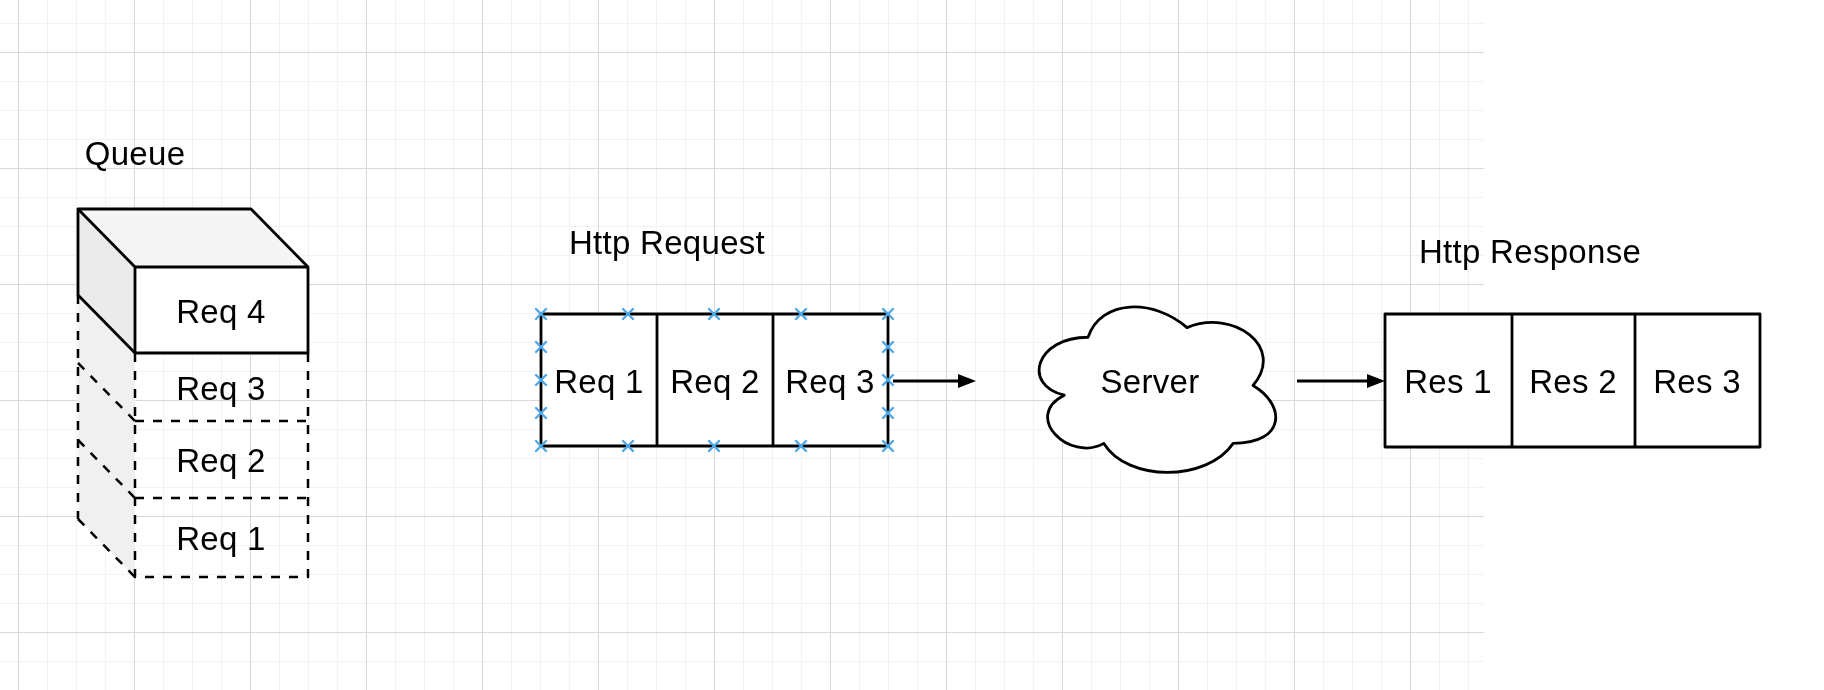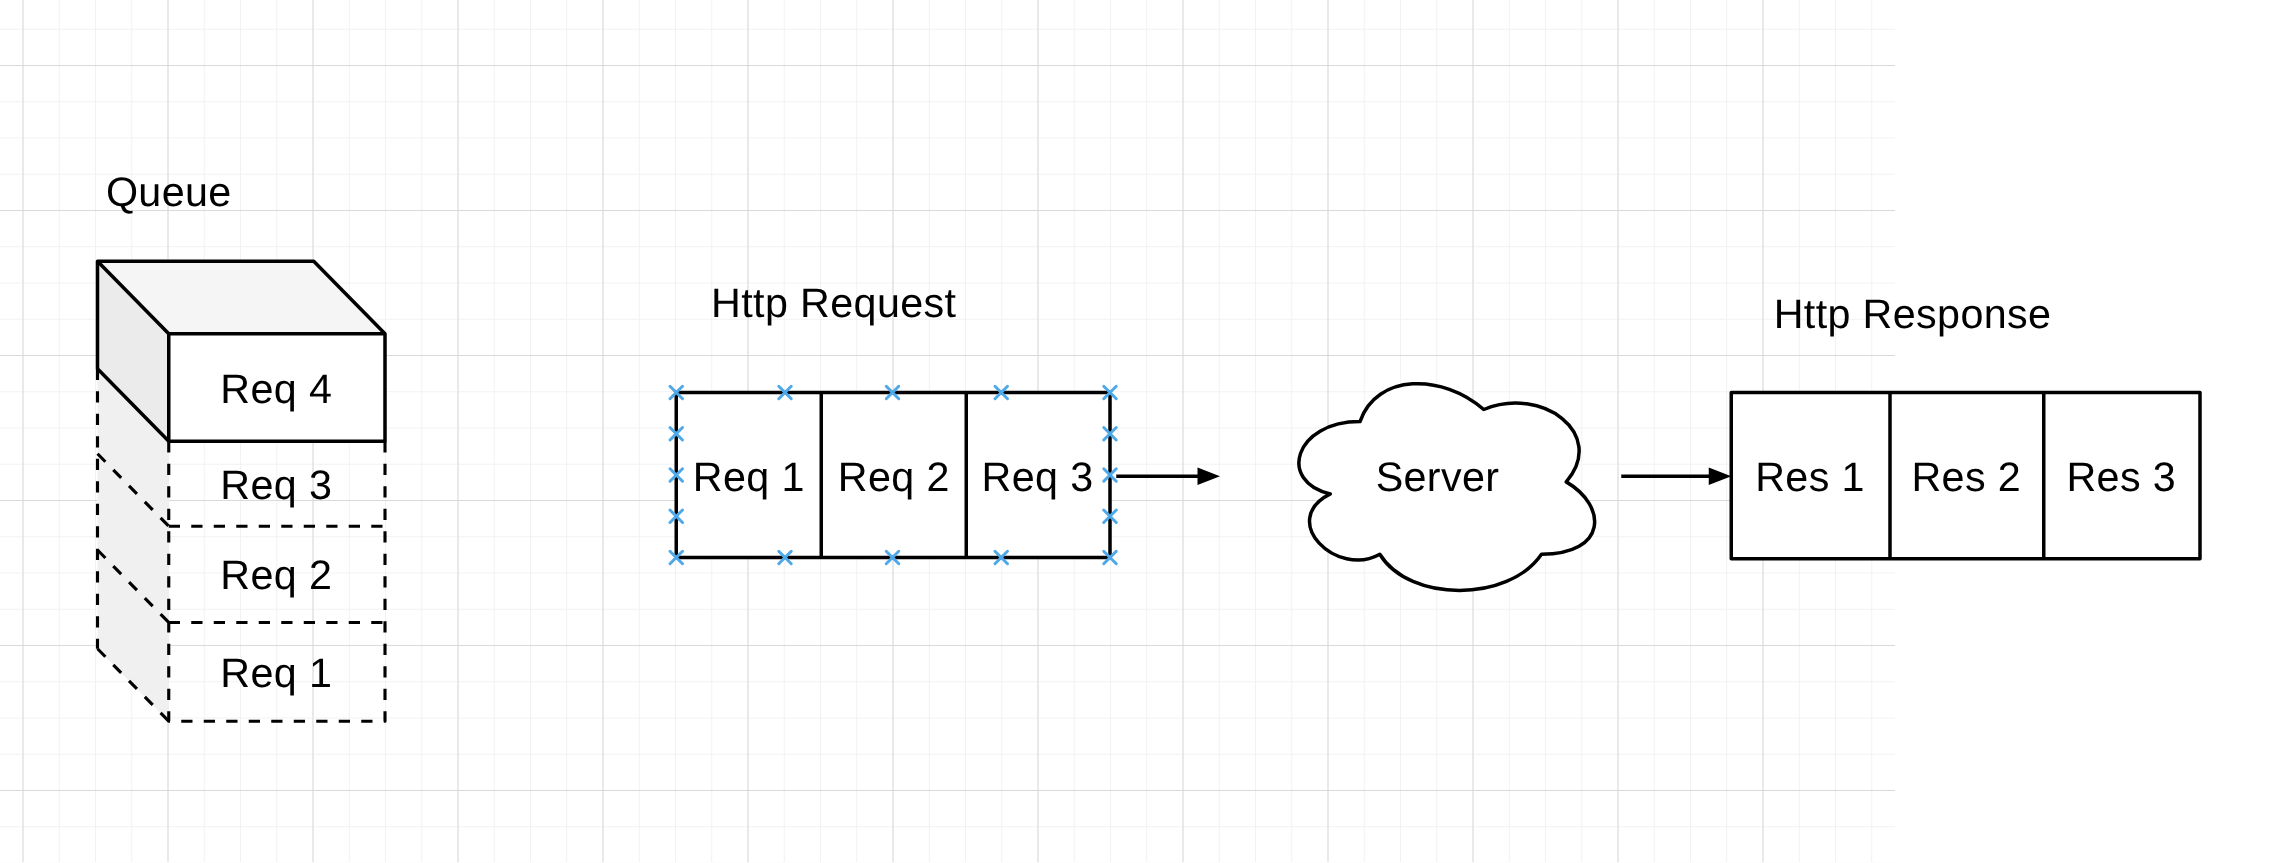--- a/index.html
+++ b/index.html
@@ -15,21 +15,20 @@
     width: 1484px;
     height: 690px;
     background-color: var(--canvas-bg, #ffffff);
     background-image:
       linear-gradient(var(--grid-major, #d9d9d9) 1px, transparent 1px),
       linear-gradient(90deg, var(--grid-major, #d9d9d9) 1px, transparent 1px),
       linear-gradient(var(--grid-minor, #f2f2f2) 1px, transparent 1px),
       linear-gradient(90deg, var(--grid-minor, #f2f2f2) 1px, transparent 1px);
     background-size: 116px 116px, 116px 116px, 29px 29px, 29px 29px;
     background-position: 0px 52px, 18px 0px, 0px 23px, 18px 0px;
-    padding-left: 32px;
   }
   svg { position: absolute; top: 0; left: 0; }
   .solid {
     fill: none;
     stroke: var(--stroke, #000000);
     stroke-width: 2.8;
     stroke-linejoin: round;
   }
   .solid-filled {
     fill: #ffffff;

